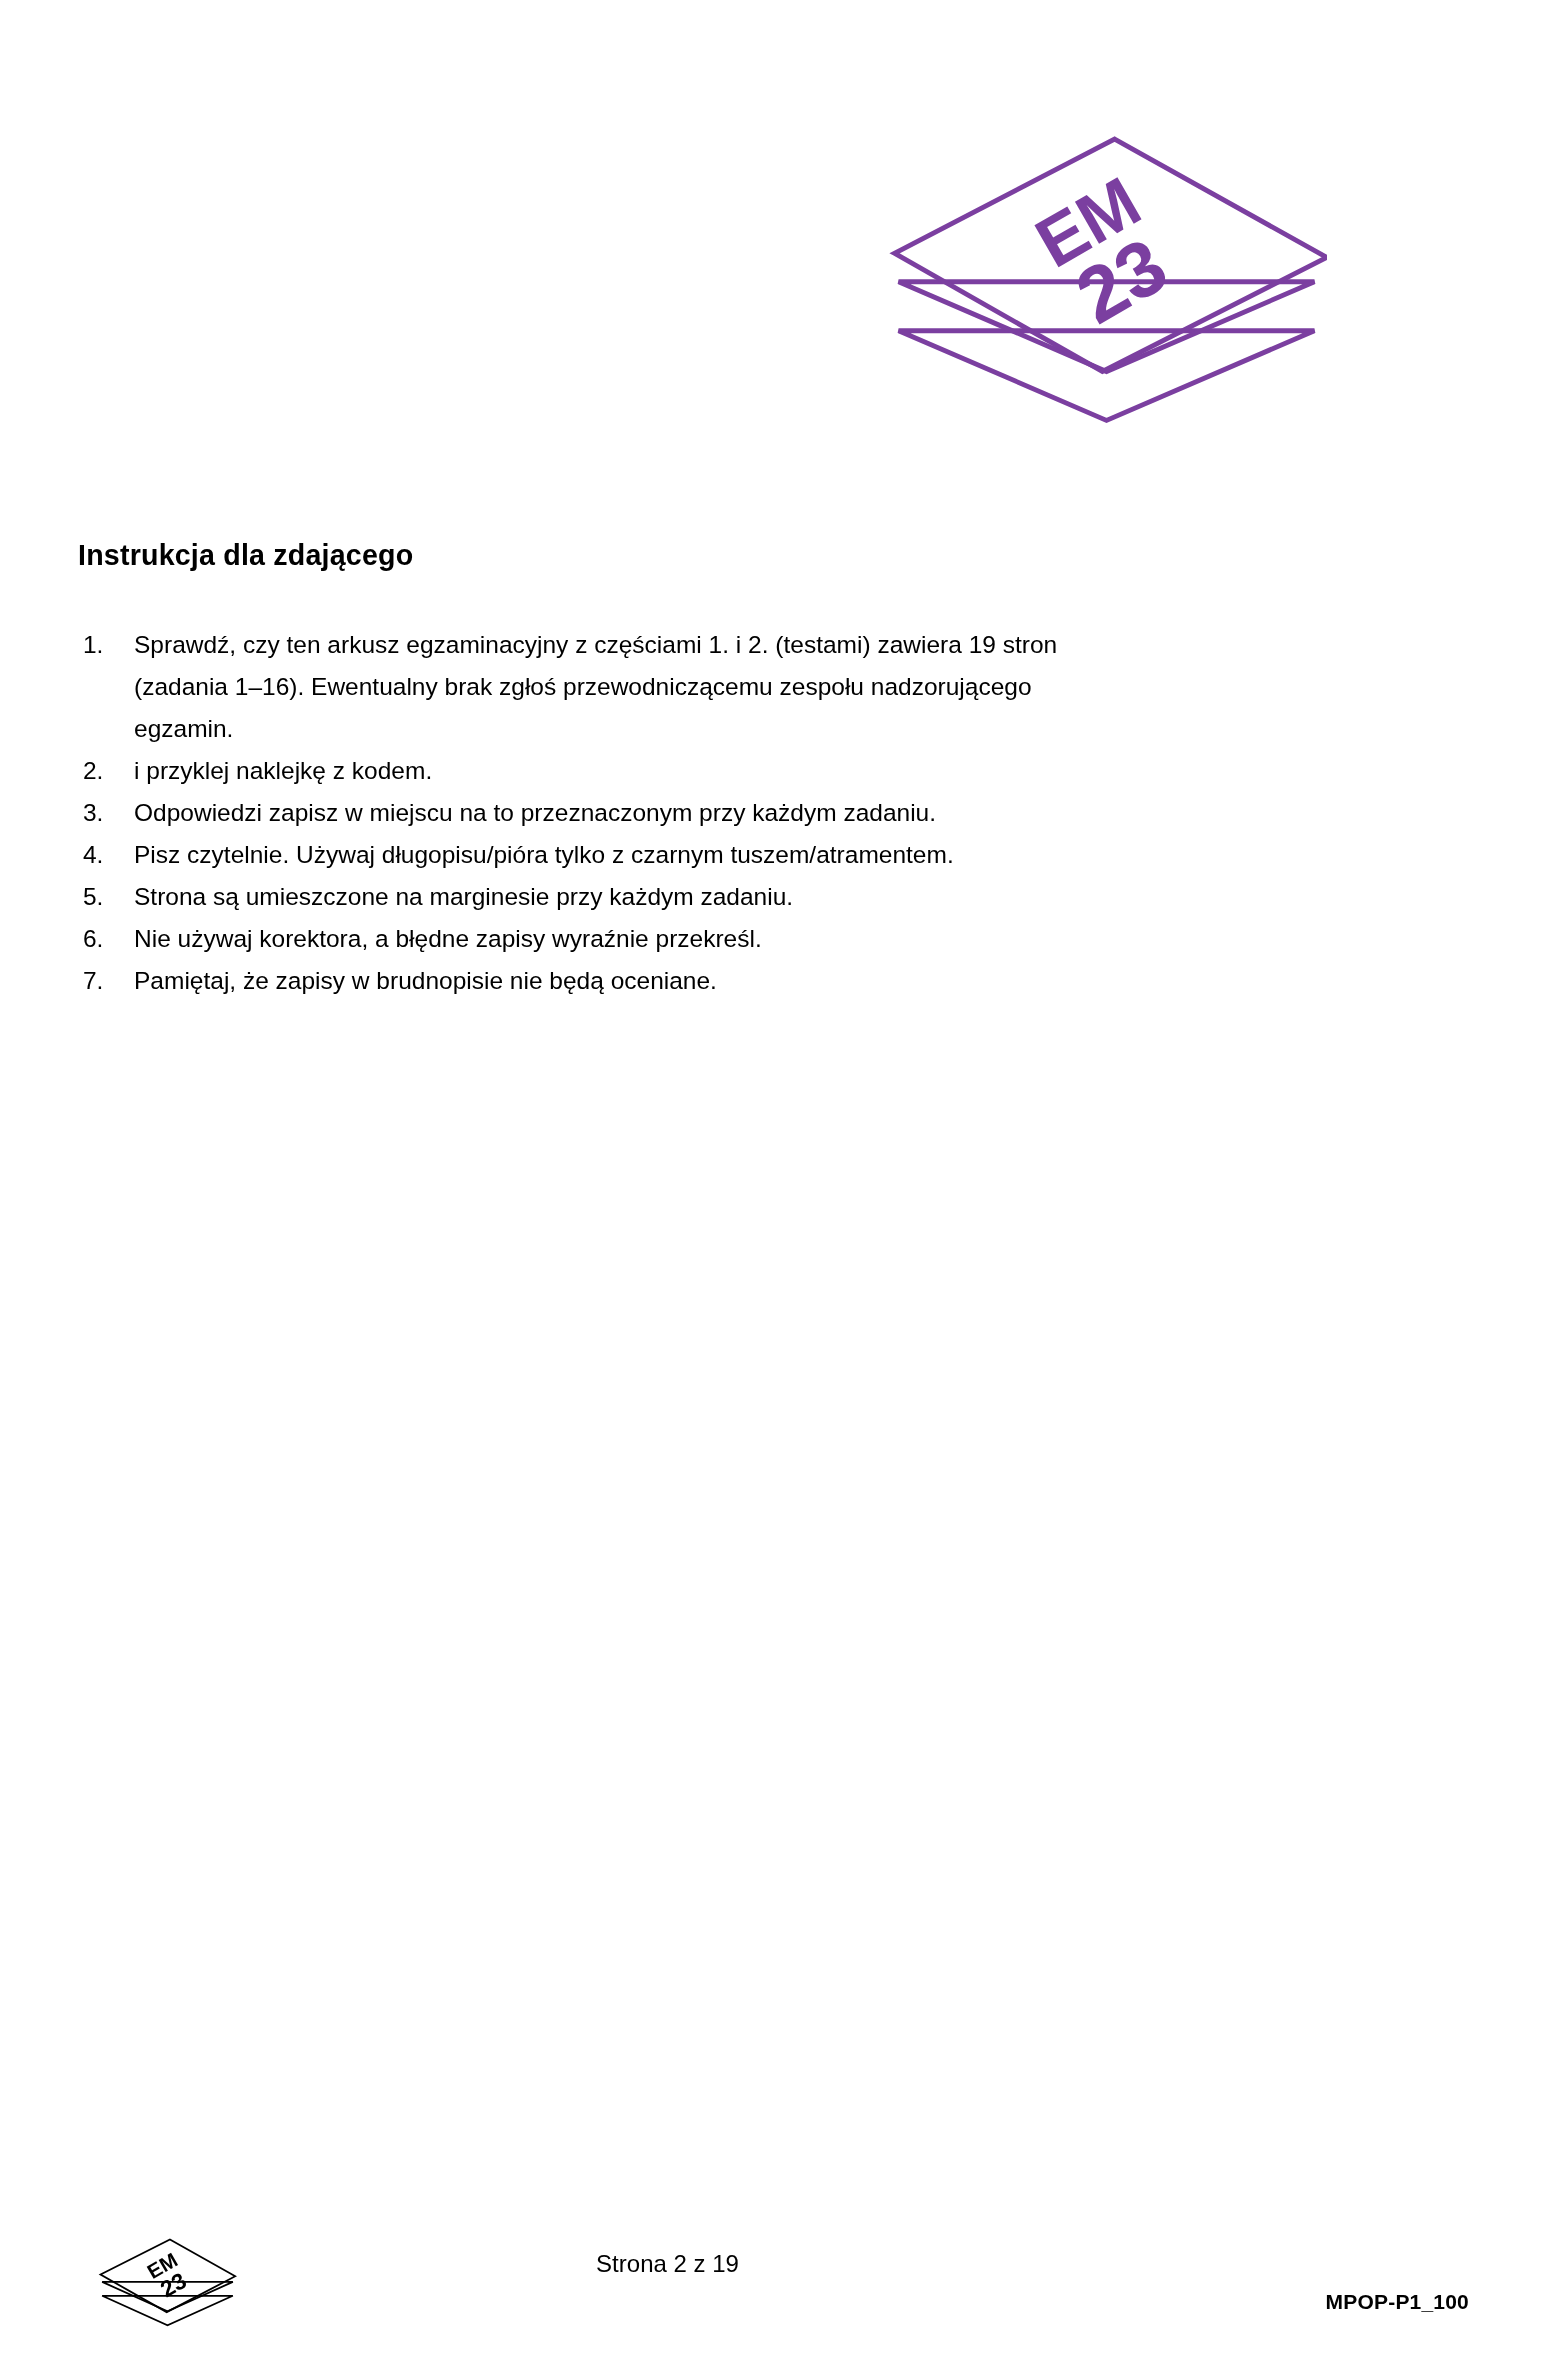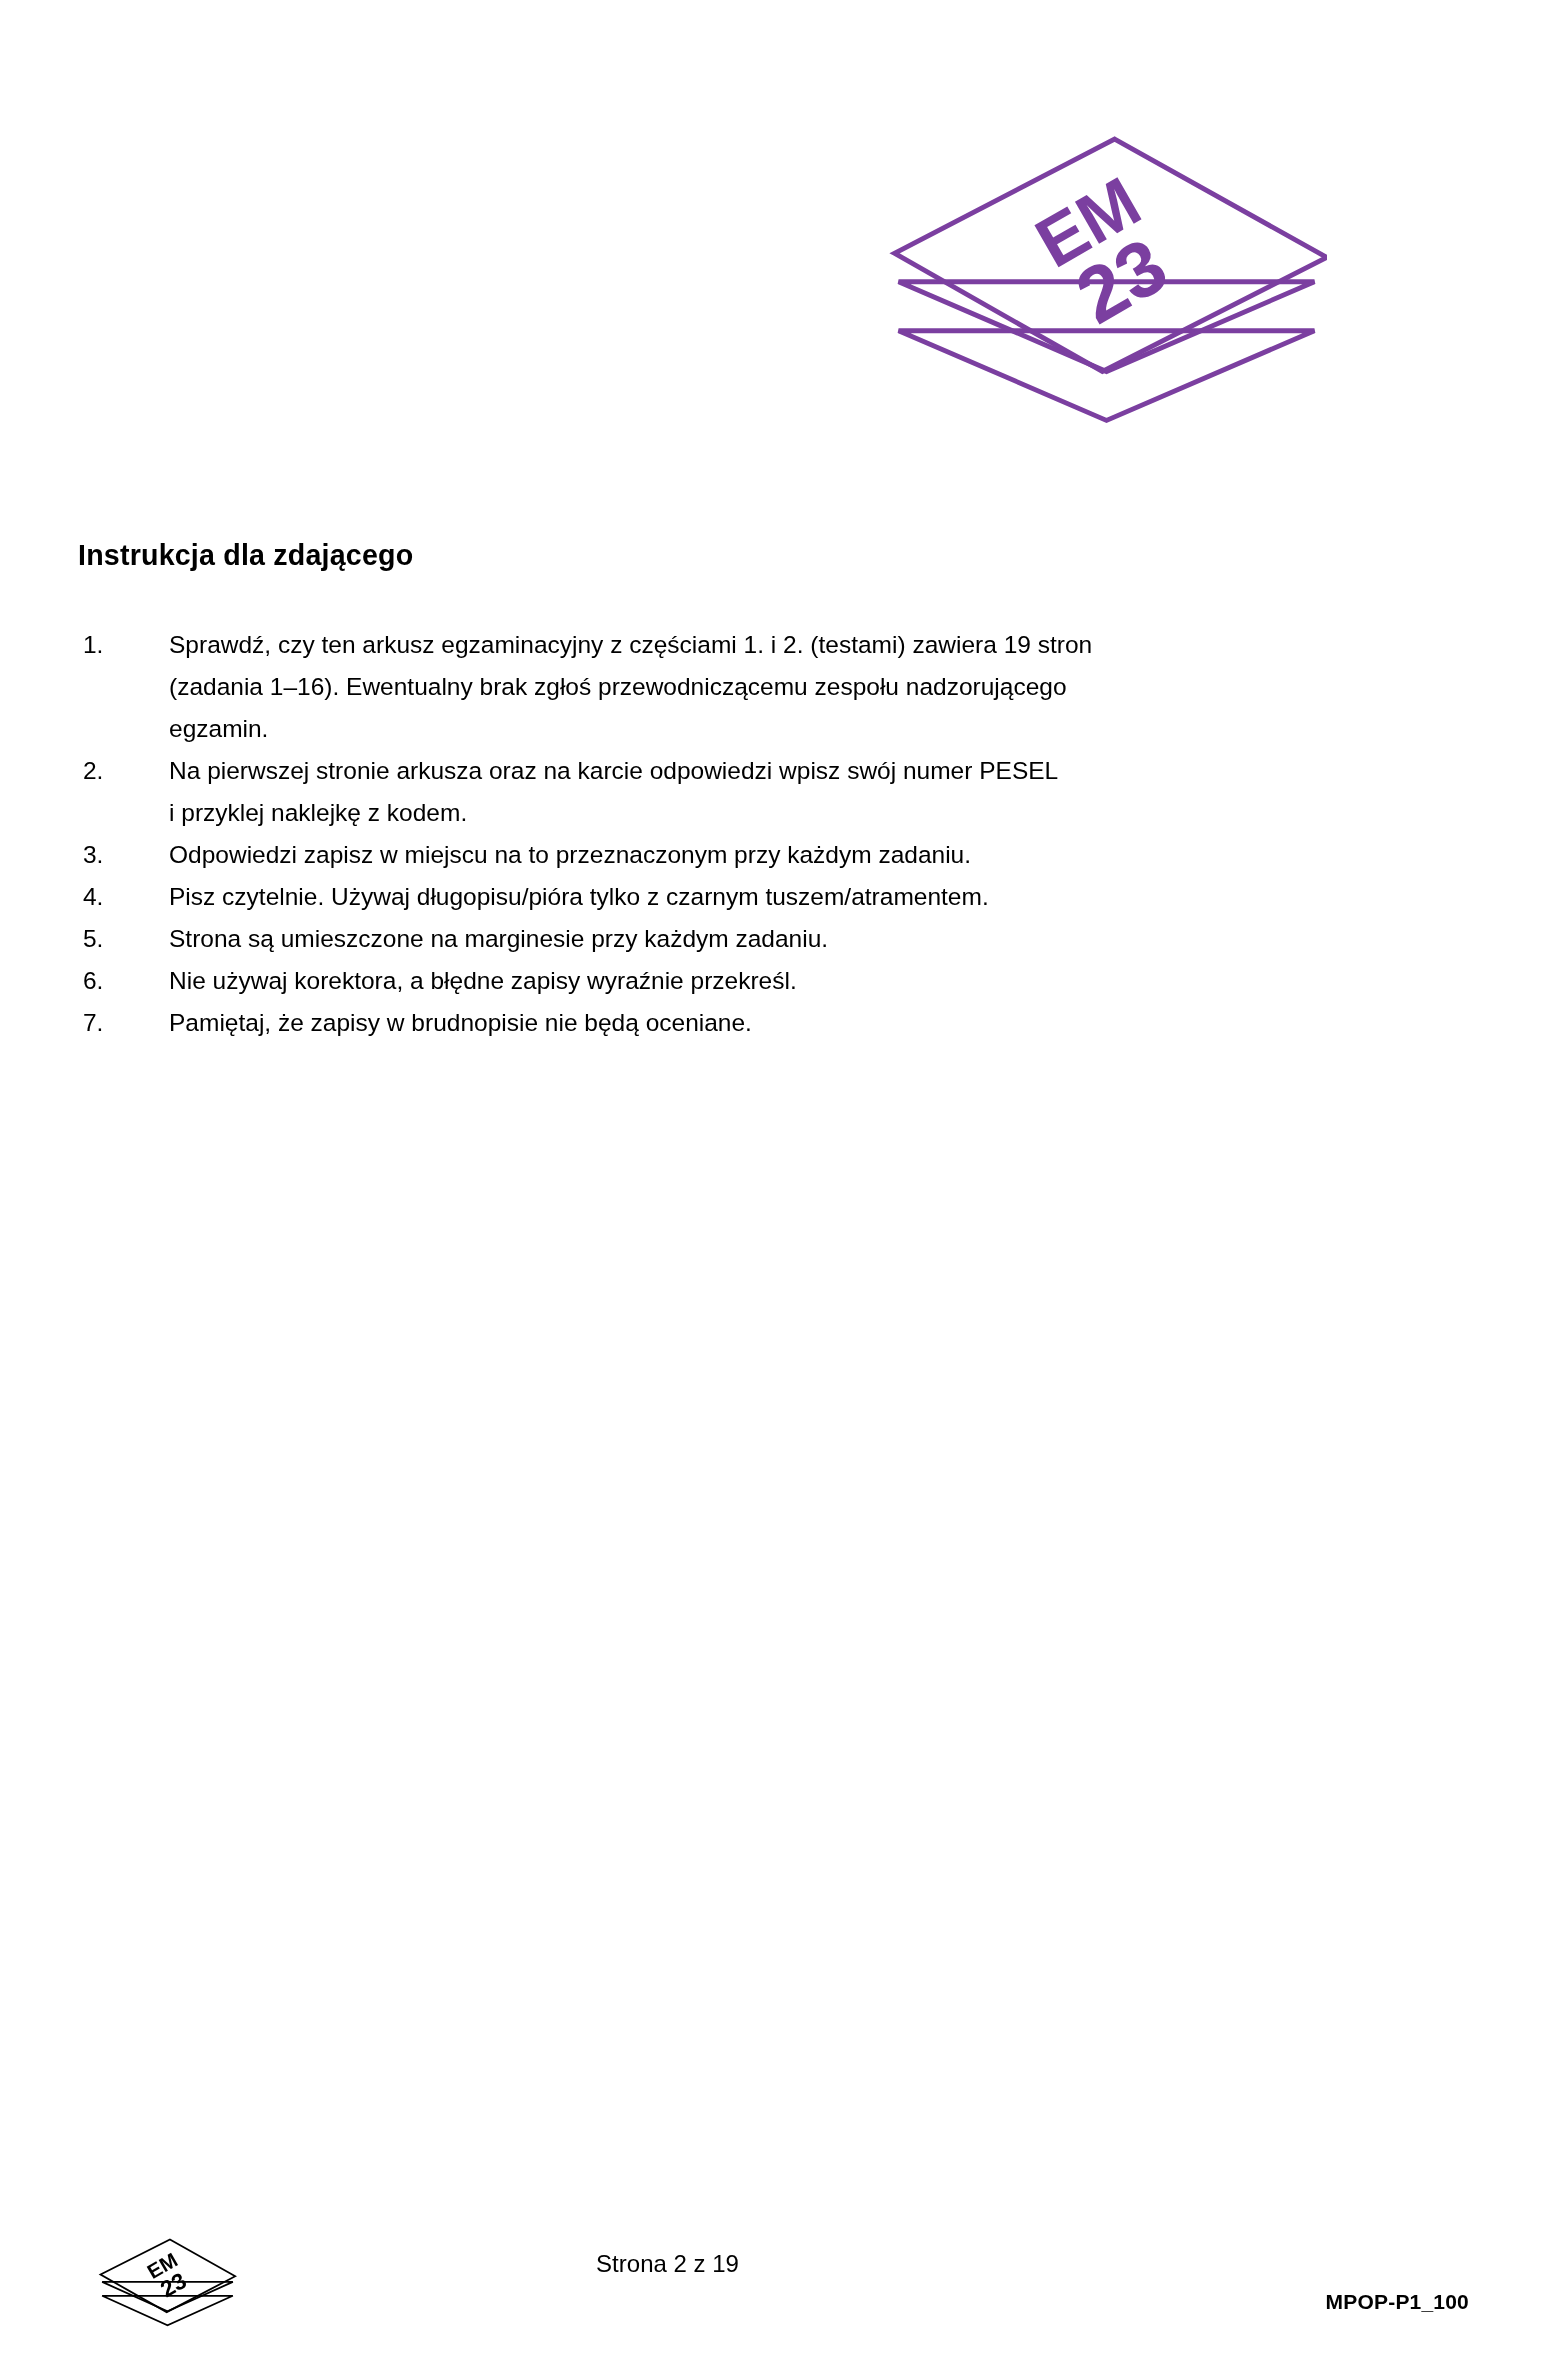--- a/index.html
+++ b/index.html
@@ -59,21 +59,20 @@
     font-size: 24.5px;
     line-height: 42px;
     text-align: left;
     padding-left: 4.9px;
     box-sizing: border-box;
   }
   .instr-text {
     font-size: 24.5px;
     line-height: 42px;
     flex: 1 1 auto;
-    margin-left: 35px;
   }
   .instr-text .ln {
     display: block;
     white-space: pre;
   }
 
   
   .footer-logo {
     position: absolute;
     left: 98px;
@@ -129,21 +128,20 @@
       <div class="instr-text">
         <span class="ln">Sprawdź, czy ten arkusz egzaminacyjny z częściami 1. i 2. (testami) zawiera 19 stron</span>
         <span class="ln">(zadania 1–16). Ewentualny brak zgłoś przewodniczącemu zespołu nadzorującego</span>
         <span class="ln">egzamin.</span>
       </div>
     </div>
 
     <div class="instr-item">
       <div class="instr-num">2.</div>
       <div class="instr-text">
-        <span class="ln">Na pierwszej stronie arkusza oraz na karcie odpowiedzi wpisz swój numer PESEL</span>
         <span class="ln">i przyklej naklejkę z kodem.</span>
       </div>
     </div>
 
     <div class="instr-item">
       <div class="instr-num">3.</div>
       <div class="instr-text">
         <span class="ln">Odpowiedzi zapisz w miejscu na to przeznaczonym przy każdym zadaniu.</span>
       </div>
     </div>

